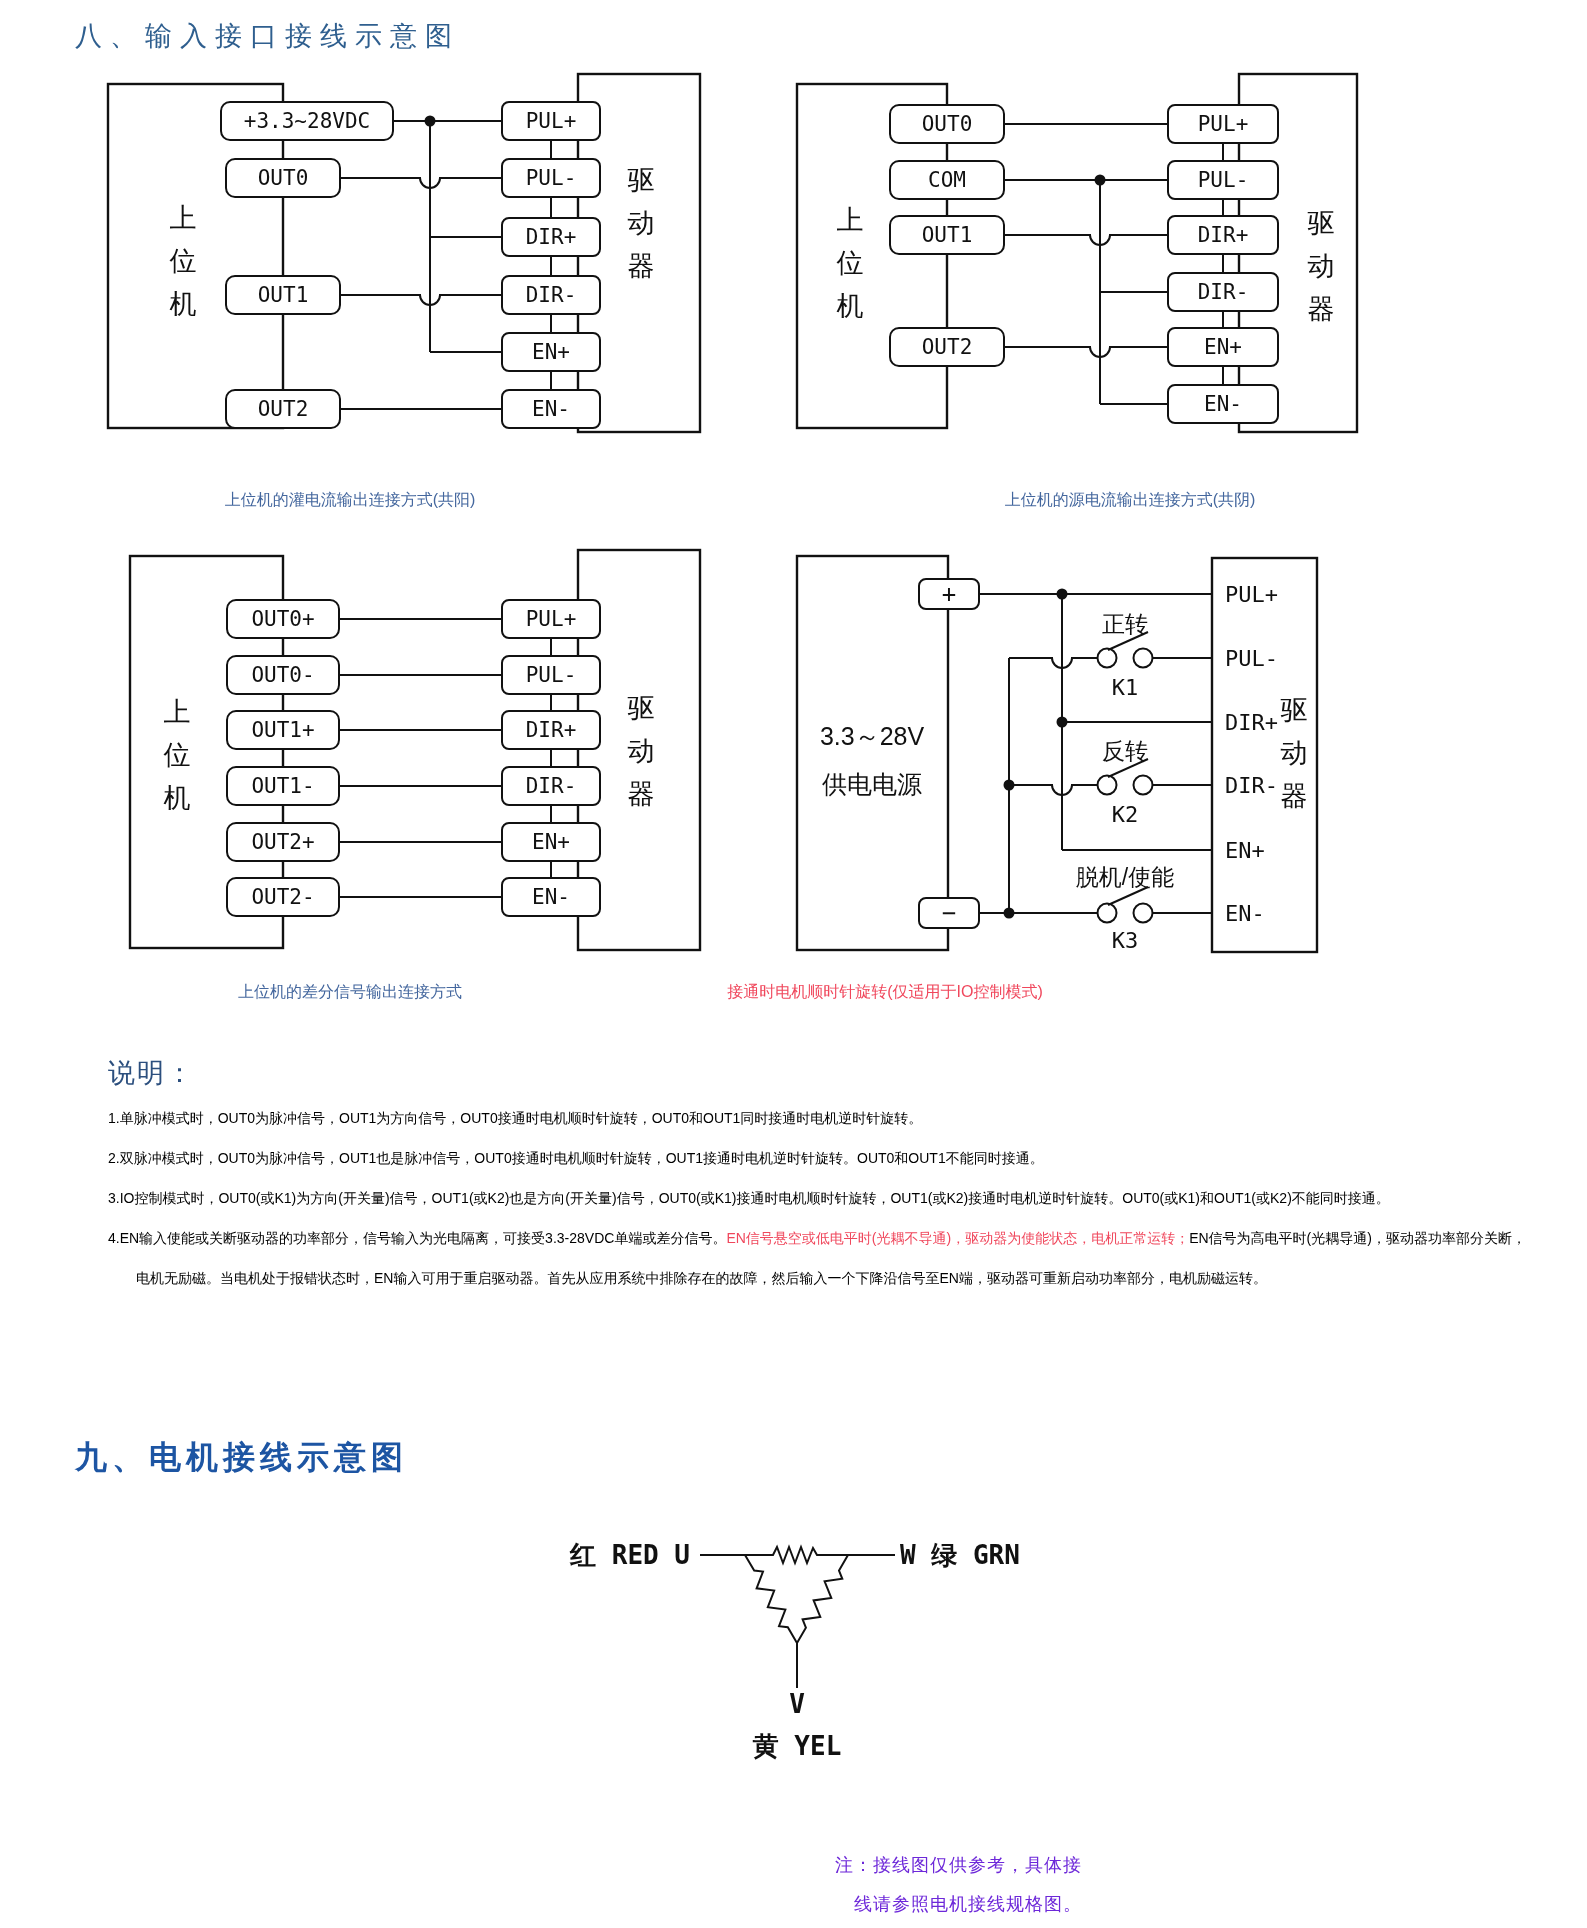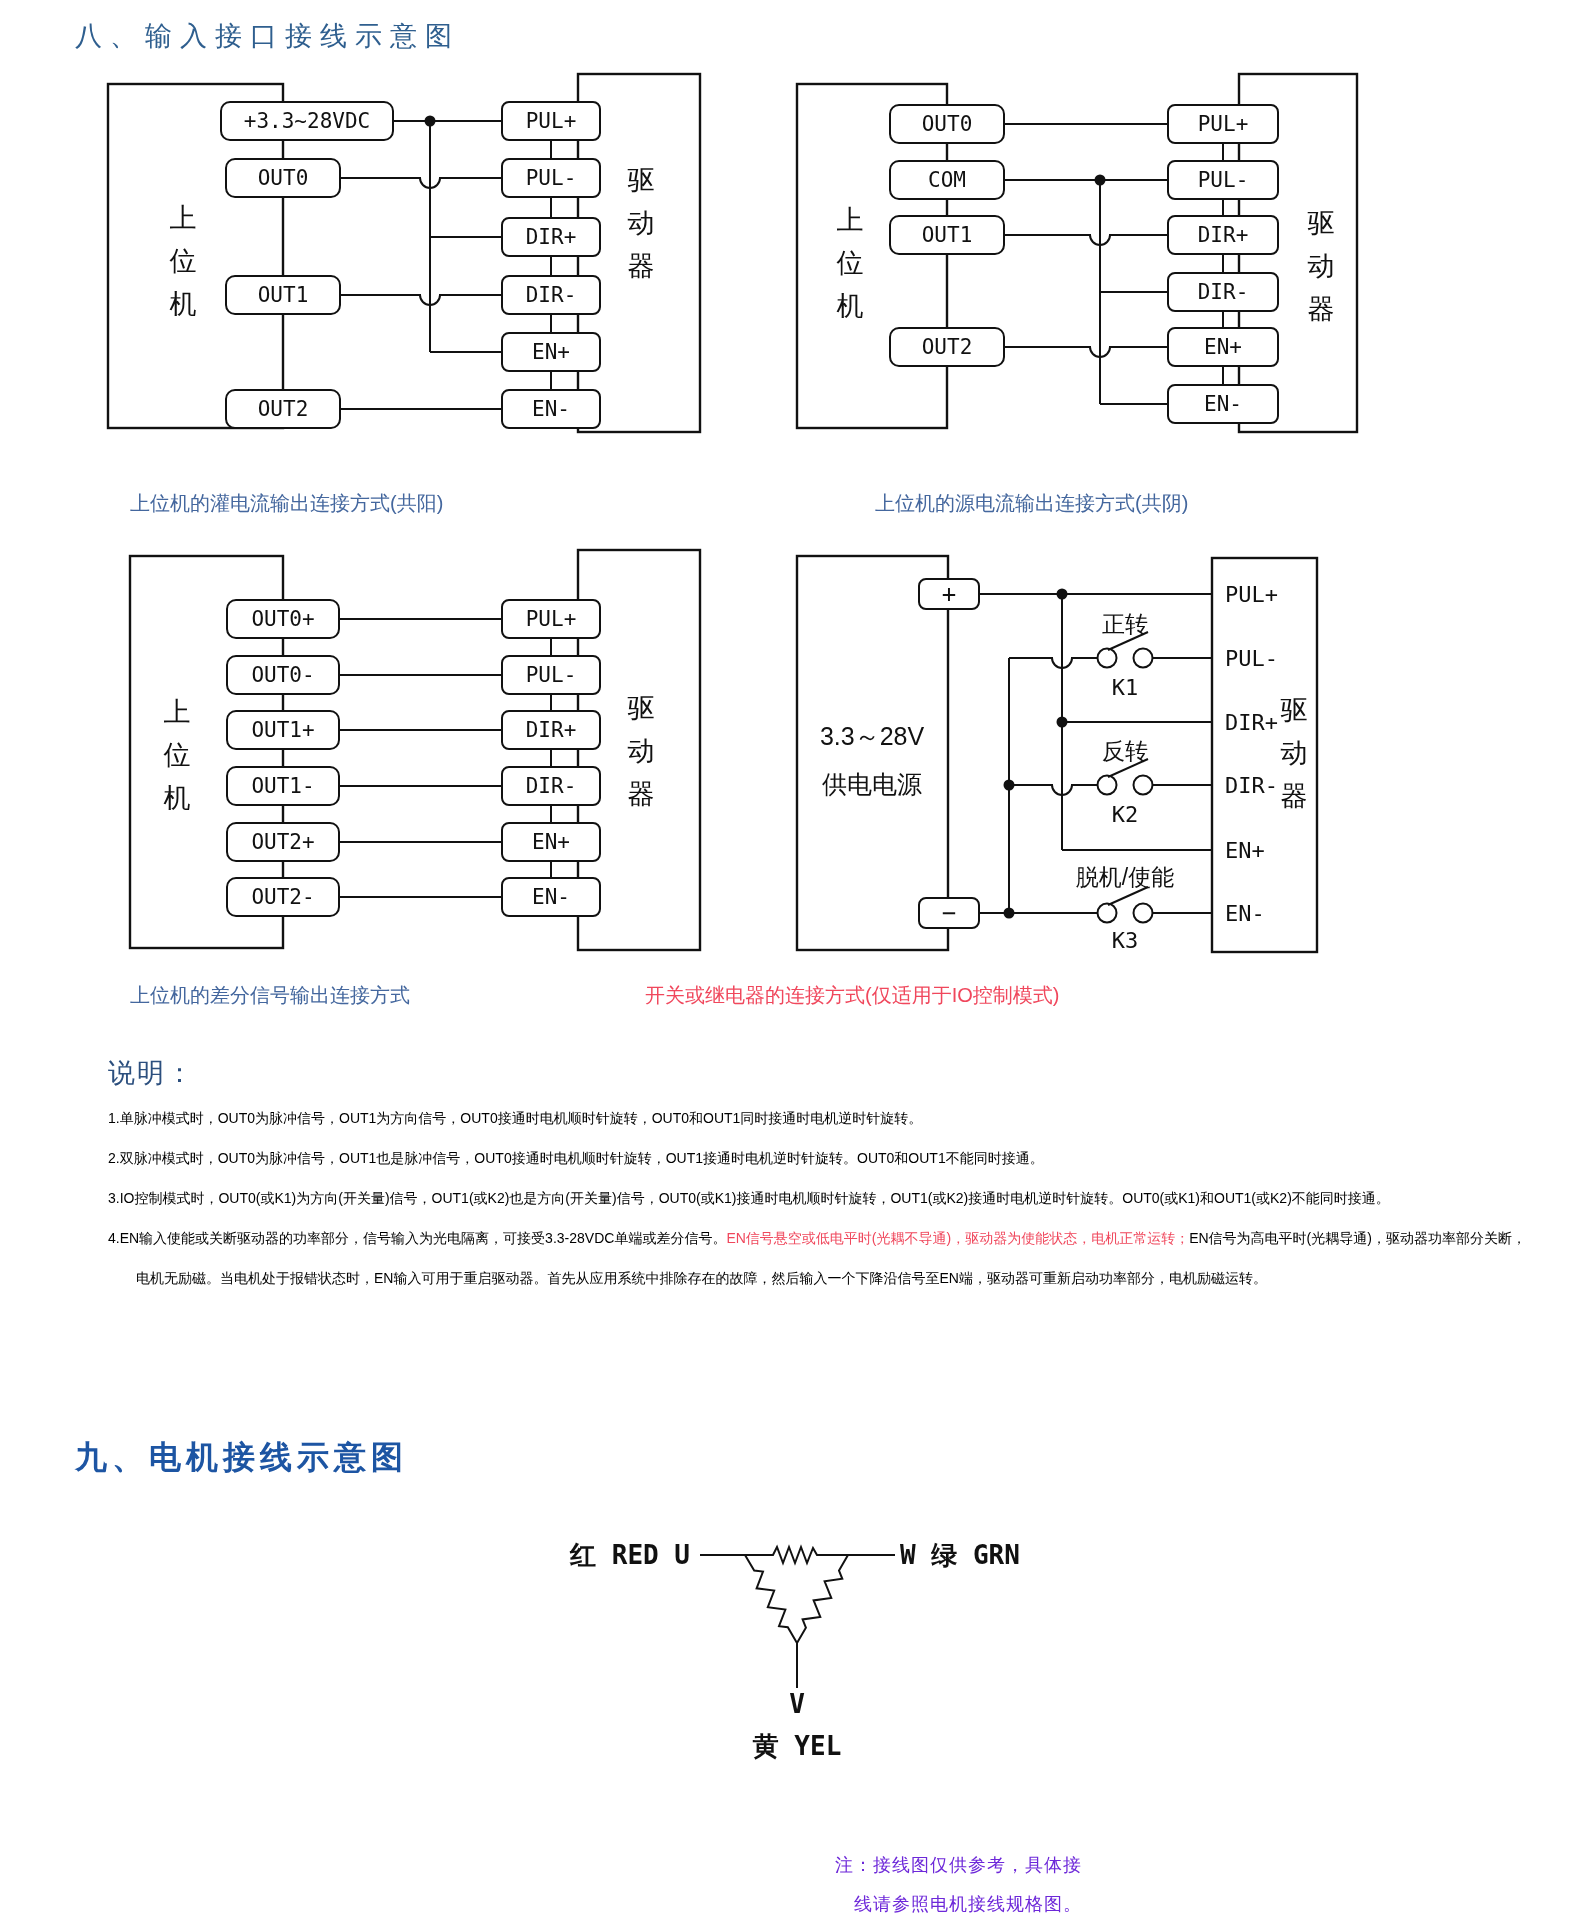--- a/index.html
+++ b/index.html
@@ -4,21 +4,21 @@
 <style>
   * { margin:0; padding:0; box-sizing:border-box; }
   body { background:#fff; font-family:"Liberation Sans", sans-serif; }
   #page { position:relative; width:1587px; height:1928px; background:#fff; overflow:hidden; }
   .abs { position:absolute; }
 
   .sec-title8 { font-family:"Liberation Serif", serif; font-size:27px; letter-spacing:8px;
                 color:#2f5f8f; font-weight:500; }
   .sec-title9 { font-size:32px; letter-spacing:5px; color:#1d55a3; font-weight:bold; }
 
-  .caption { font-size:20px; color:#44679e; text-align:left; }
+  .caption { font-size:16px; color:#44679e; text-align:center; }
   .caption.red { color:#f0475c; }
 
   .notes { width:1424px; color:#000; }
   .notes-head { font-size:27px; color:#2c4f7e; line-height:42px; margin-bottom:4px; letter-spacing:2px; }
   .notes .item { font-size:14px; line-height:40px; padding-left:28px; text-indent:-28px; }
   .red-text { color:#f0475c; }
 
   .motor-note { font-size:18px; line-height:39px; color:#6d28d9; letter-spacing:1px;text-align:right; }
 
   
@@ -224,21 +224,21 @@
     <text class="pin-d a-start" x="580" y="182">DIR+</text>
     <text class="pin-d a-start" x="580" y="245">DIR-</text>
     <text class="pin-d a-start" x="580" y="310">EN+</text>
     <text class="pin-d a-start" x="580" y="373">EN-</text>
     <text class="cjk" x="649" y="170">驱</text>
     <text class="cjk" x="649" y="213">动</text>
     <text class="cjk" x="649" y="256">器</text>
   </svg>
 
   <div class="abs caption" style="left:130px;top:982px;width:440px;">上位机的差分信号输出连接方式</div>
-  <div class="abs caption red" style="left:645px;top:982px;width:480px;">开关或继电器的连接方式(仅适用于IO控制模式)</div>
+  <div class="abs caption red" style="left:645px;top:982px;width:480px;">接通时电机顺时针旋转(仅适用于IO控制模式)</div>
 
   <div class="abs notes" style="left:108px;top:1024px;margin-top:28px;">
     <div class="notes-head">说明：</div>
     <div class="item">1.单脉冲模式时，OUT0为脉冲信号，OUT1为方向信号，OUT0接通时电机顺时针旋转，OUT0和OUT1同时接通时电机逆时针旋转。</div>
     <div class="item">2.双脉冲模式时，OUT0为脉冲信号，OUT1也是脉冲信号，OUT0接通时电机顺时针旋转，OUT1接通时电机逆时针旋转。OUT0和OUT1不能同时接通。</div>
     <div class="item">3.IO控制模式时，OUT0(或K1)为方向(开关量)信号，OUT1(或K2)也是方向(开关量)信号，OUT0(或K1)接通时电机顺时针旋转，OUT1(或K2)接通时电机逆时针旋转。OUT0(或K1)和OUT1(或K2)不能同时接通。</div>
     <div class="item"><span>4.EN输入使能或关断驱动器的功率部分，信号输入为光电隔离，可接受3.3-28VDC单端或差分信号。</span><span class="red-text">EN信号悬空或低电平时(光耦不导通)，驱动器为使能状态，电机正常运转；</span><span>EN信号为高电平时(光耦导通)，驱动器功率部分关断，电机无励磁。当电机处于报错状态时，EN输入可用于重启驱动器。首先从应用系统中排除存在的故障，然后输入一个下降沿信号至EN端，驱动器可重新启动功率部分，电机励磁运转。</span></div>
   </div>
 
   <div class="abs sec-title9" style="left:75px;top:1436px;">九、电机接线示意图</div>

